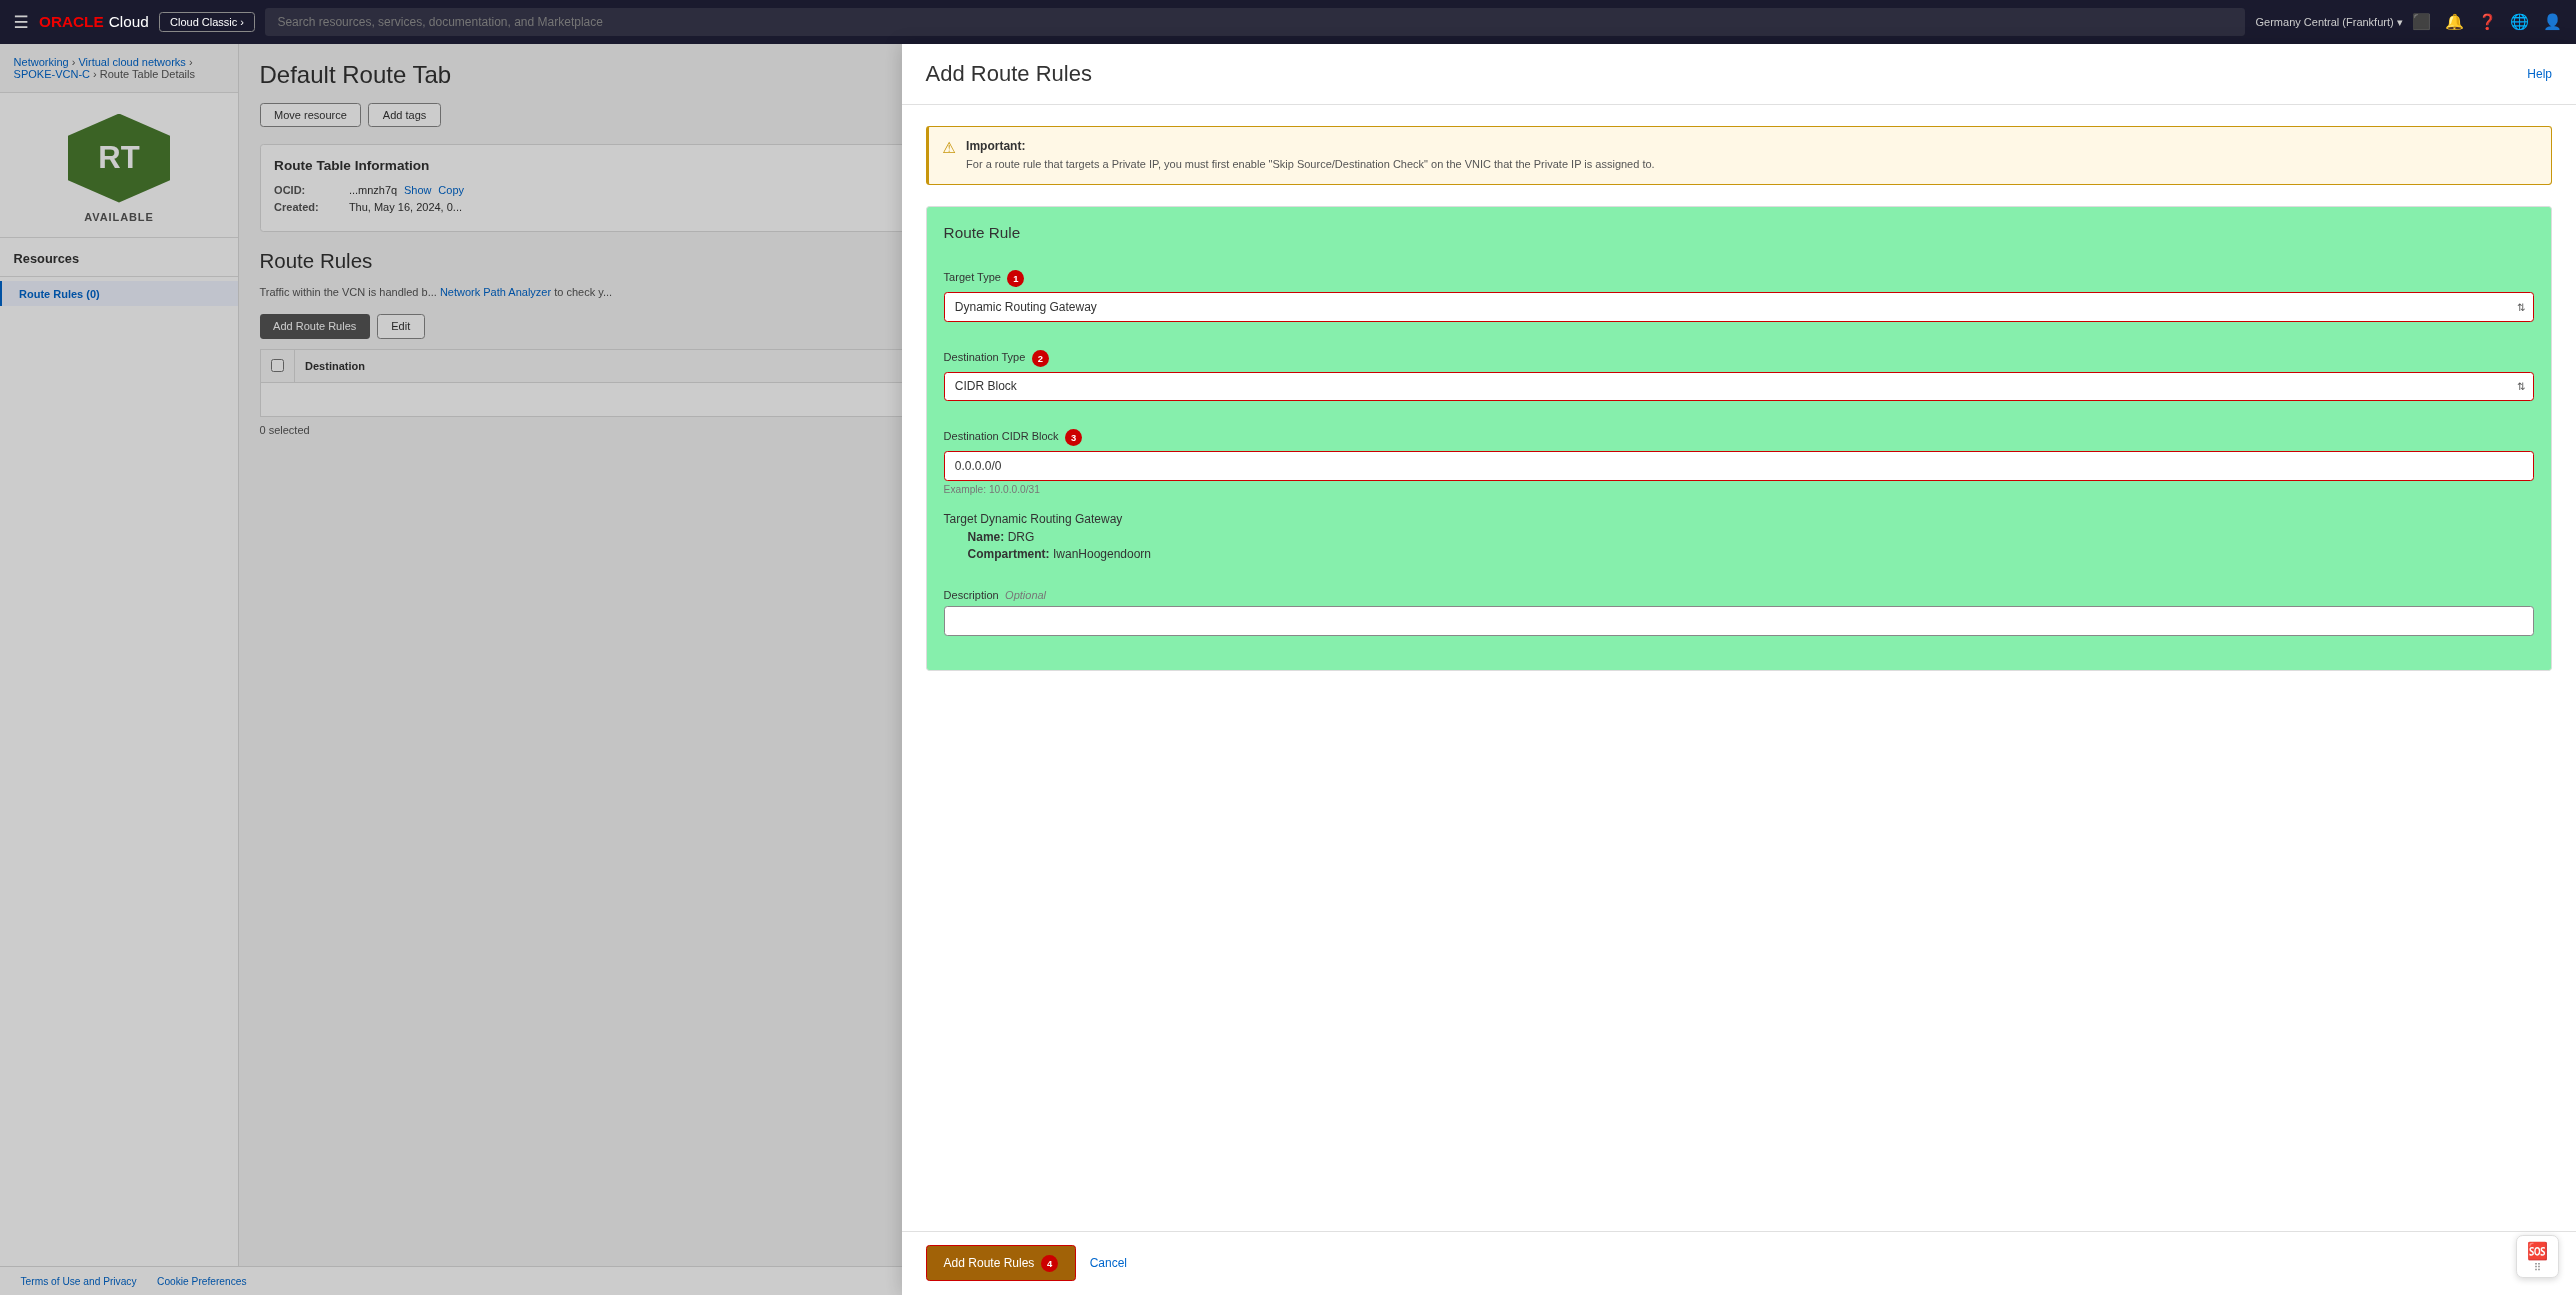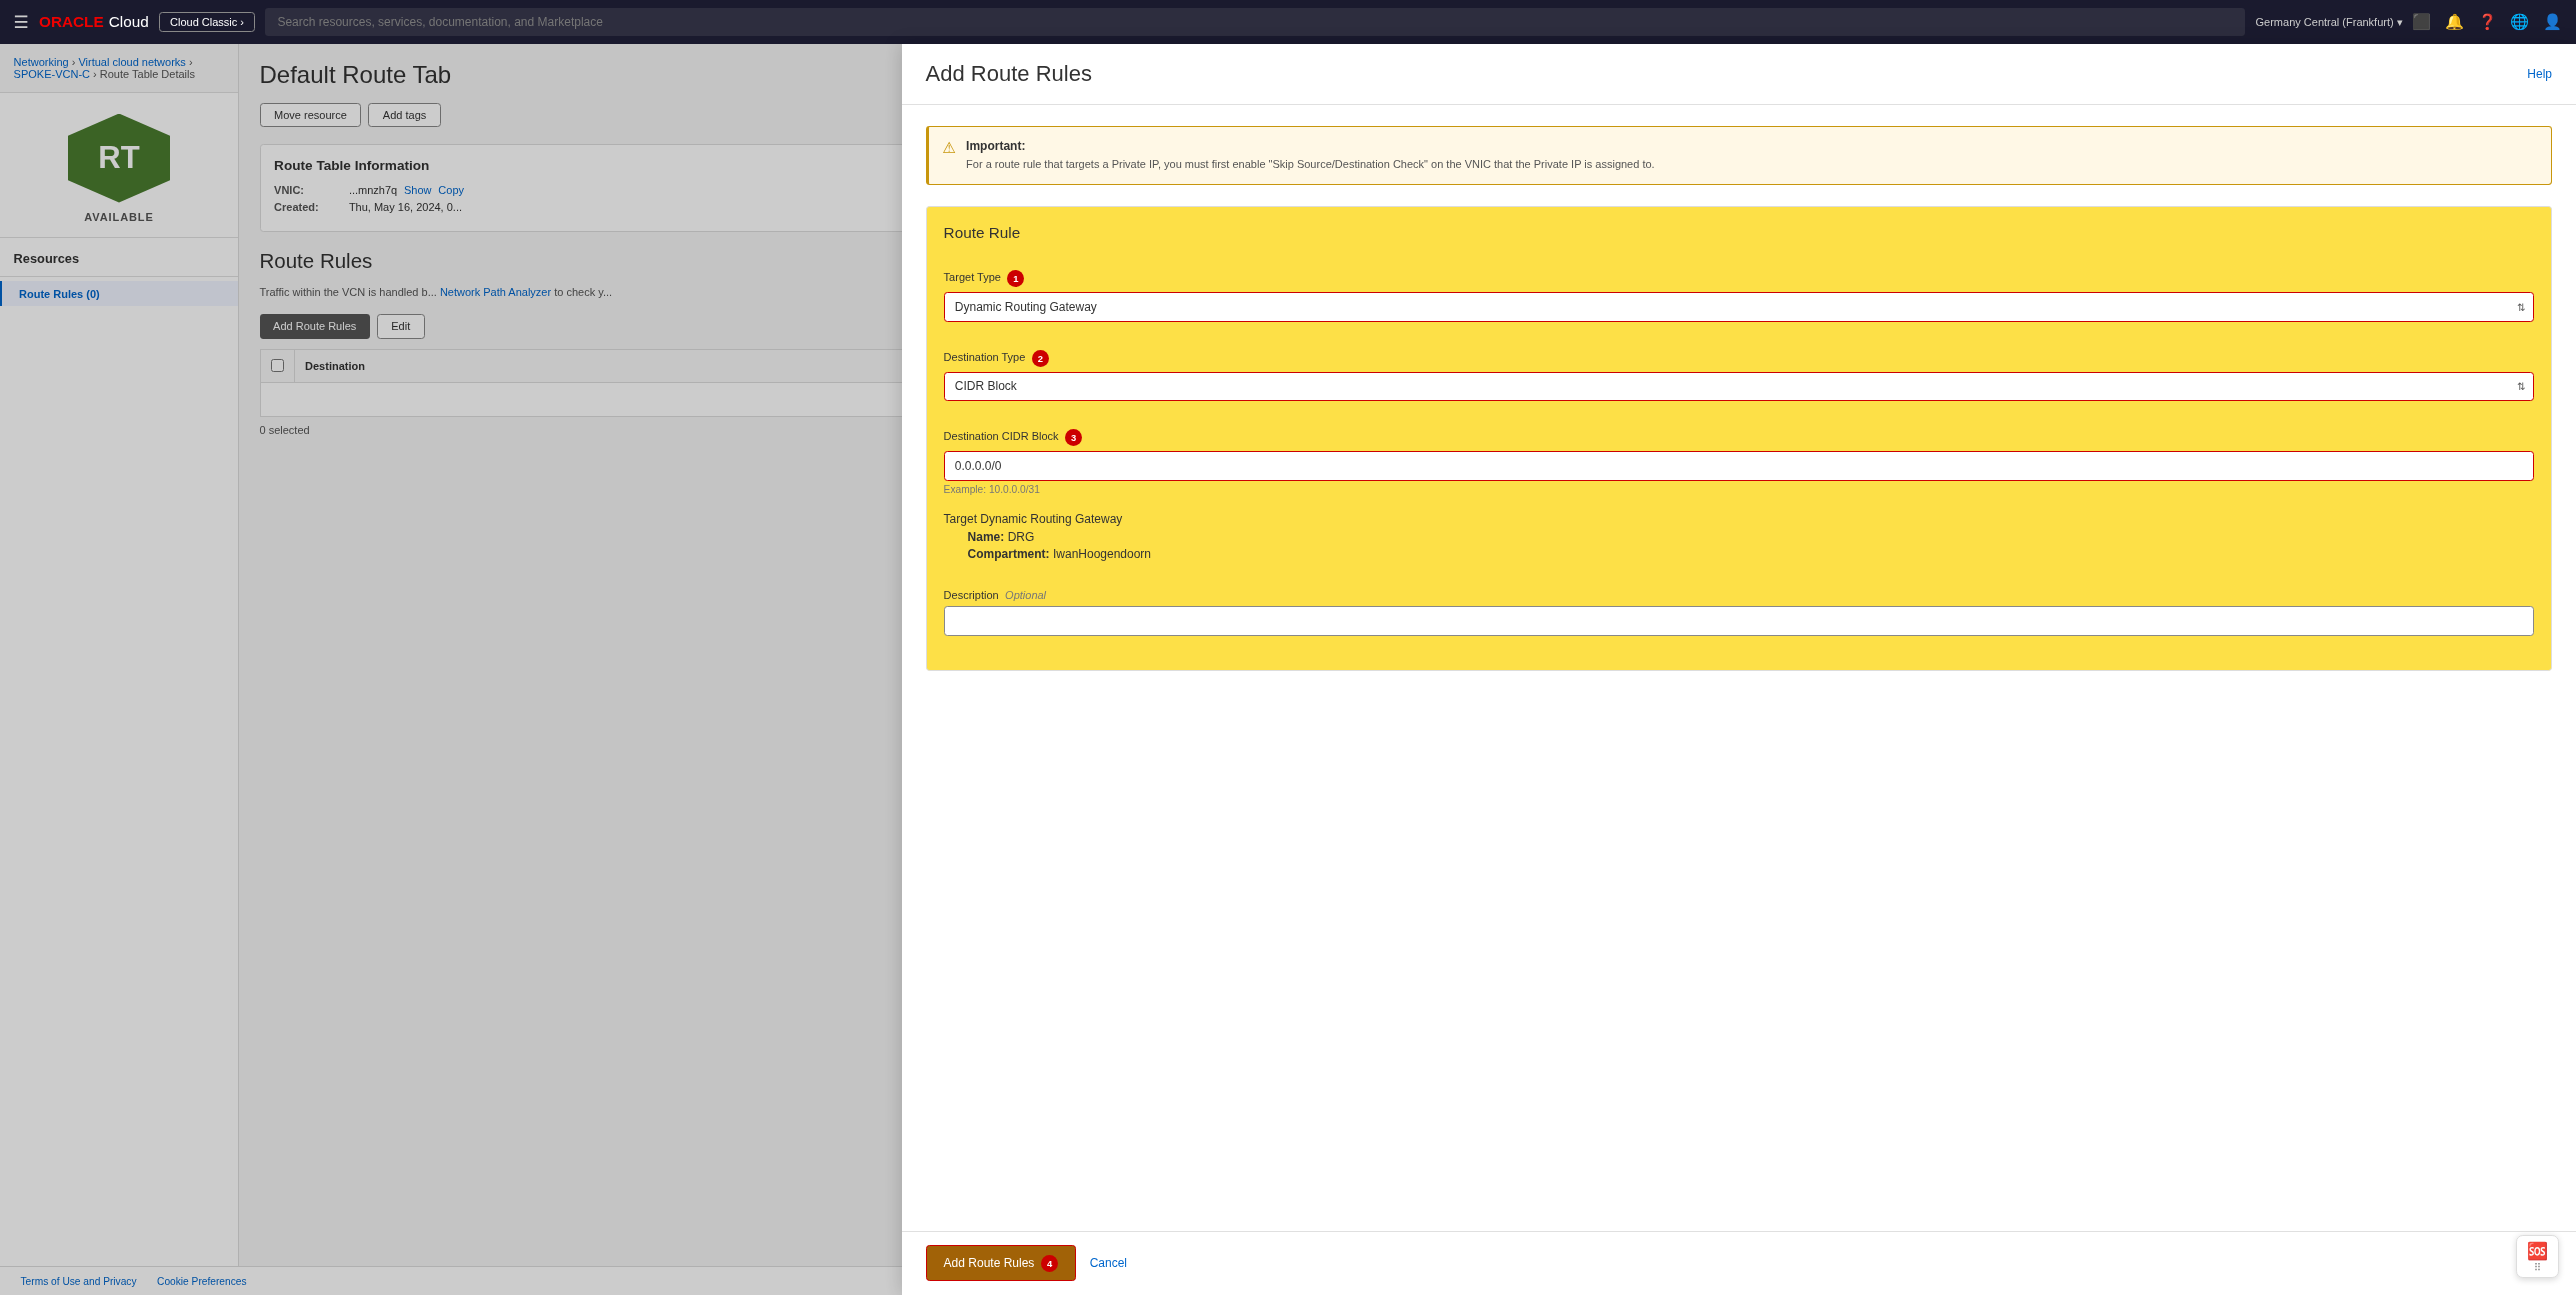--- a/index.html
+++ b/index.html
@@ -113,21 +113,21 @@
 
     .alert-box {
       display: flex; gap: 10.2px; background: #fff8e6; border: 0.9px solid #c8960c;
       border-left: 3.4px solid #c8960c; border-radius: 3.4px; padding: 12px 13.6px; margin-bottom: 20.5px;
     }
     .alert-icon { color: #c8960c; font-size: 15.3px; flex-shrink: 0; margin-top: 0.9px; }
     .alert-text strong { display: block; font-size: 12px; margin-bottom: 3.4px; }
     .alert-text p { font-size: 11px; color: #555; line-height: 1.5; }
 
     .route-rule-section {
-      border: 0.9px solid #ddd; border-radius: 3.4px; padding: 17px; background: #fde047;
+      border: 0.9px solid #ddd; border-radius: 3.4px; padding: 17px; background: #86efac;
     }
     .route-rule-title { font-size: 15.3px; font-weight: 500; margin-bottom: 17px; color: #333; }
 
     .form-group { margin-bottom: 17px; position: relative; margin-top: 28px; }
     .form-label { display: block; font-size: 11px; font-weight: 500; color: #333; margin-bottom: 5.1px; }
     .form-label .optional { font-style: italic; font-weight: 400; color: #777; margin-left: 3.4px; }
     .form-select, .form-input {
       width: 100%; border: 0.9px solid #888; border-radius: 3.4px;
       padding: 6.8px 10.2px; font-size: 12px; background: #fff; color: #333;
       appearance: none; outline: none;
@@ -232,21 +232,21 @@
       <h1 class="page-title">Default Route Tab</h1>
 
       <div class="action-buttons">
         <button class="btn-outline">Move resource</button>
         <button class="btn-outline">Add tags</button>
       </div>
 
       <div class="info-card">
         <div class="info-card-title">Route Table Information</div>
         <div class="info-row">
-          <span class="info-label">VNIC:</span>
+          <span class="info-label">OCID:</span>
           <span>...mnzh7q</span>
           <a class="info-link">Show</a>
           <a class="info-link">Copy</a>
         </div>
         <div class="info-row">
           <span class="info-label">Created:</span>
           <span>Thu, May 16, 2024, 0...</span>
         </div>
       </div>
 

